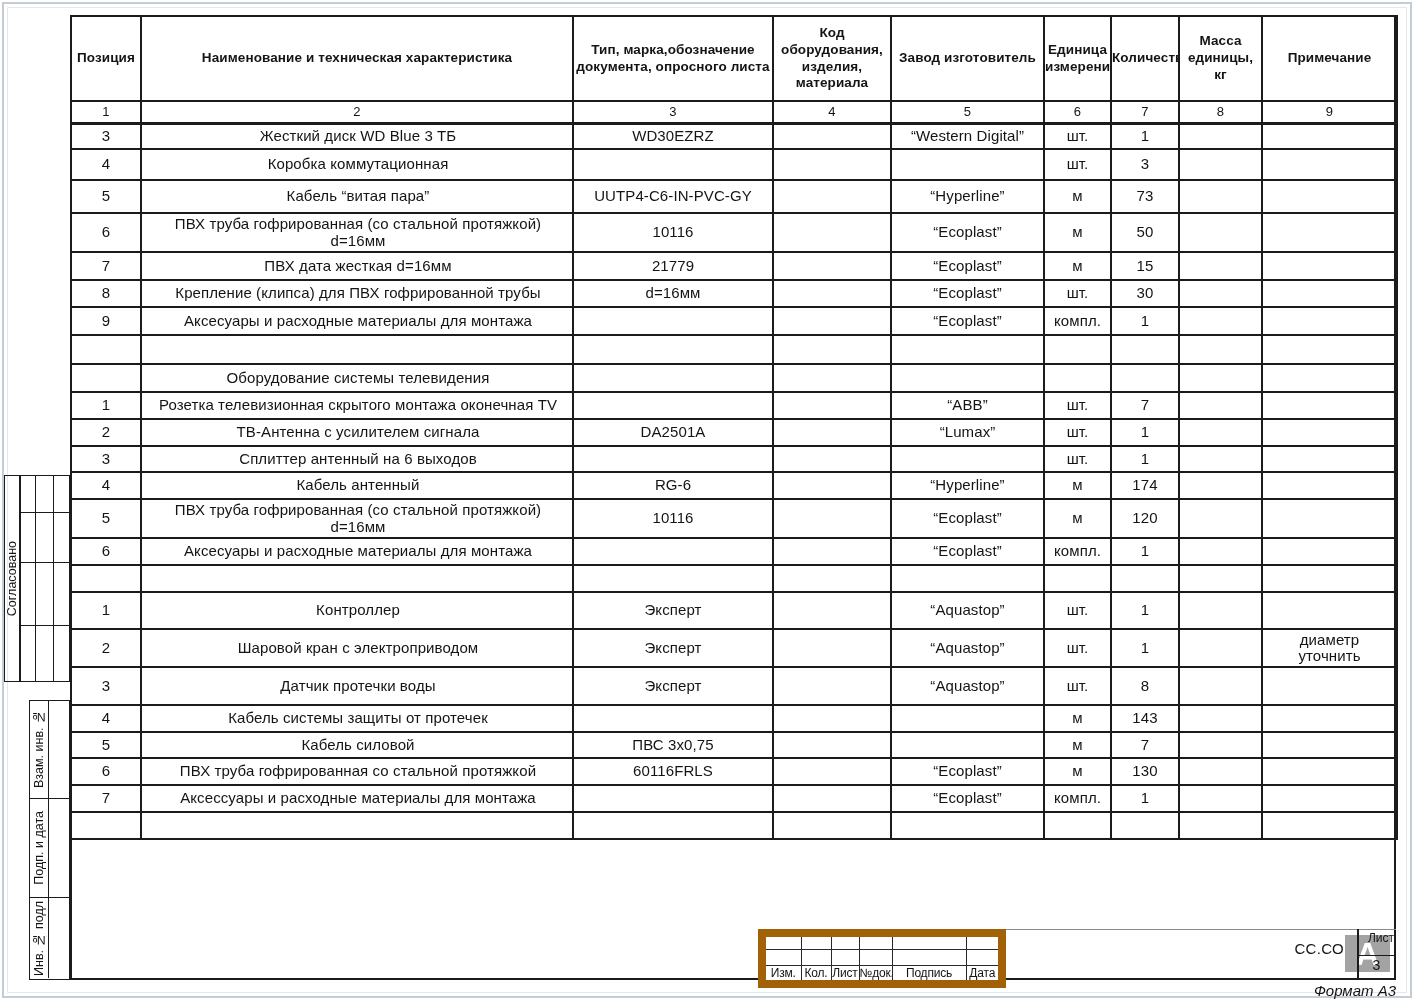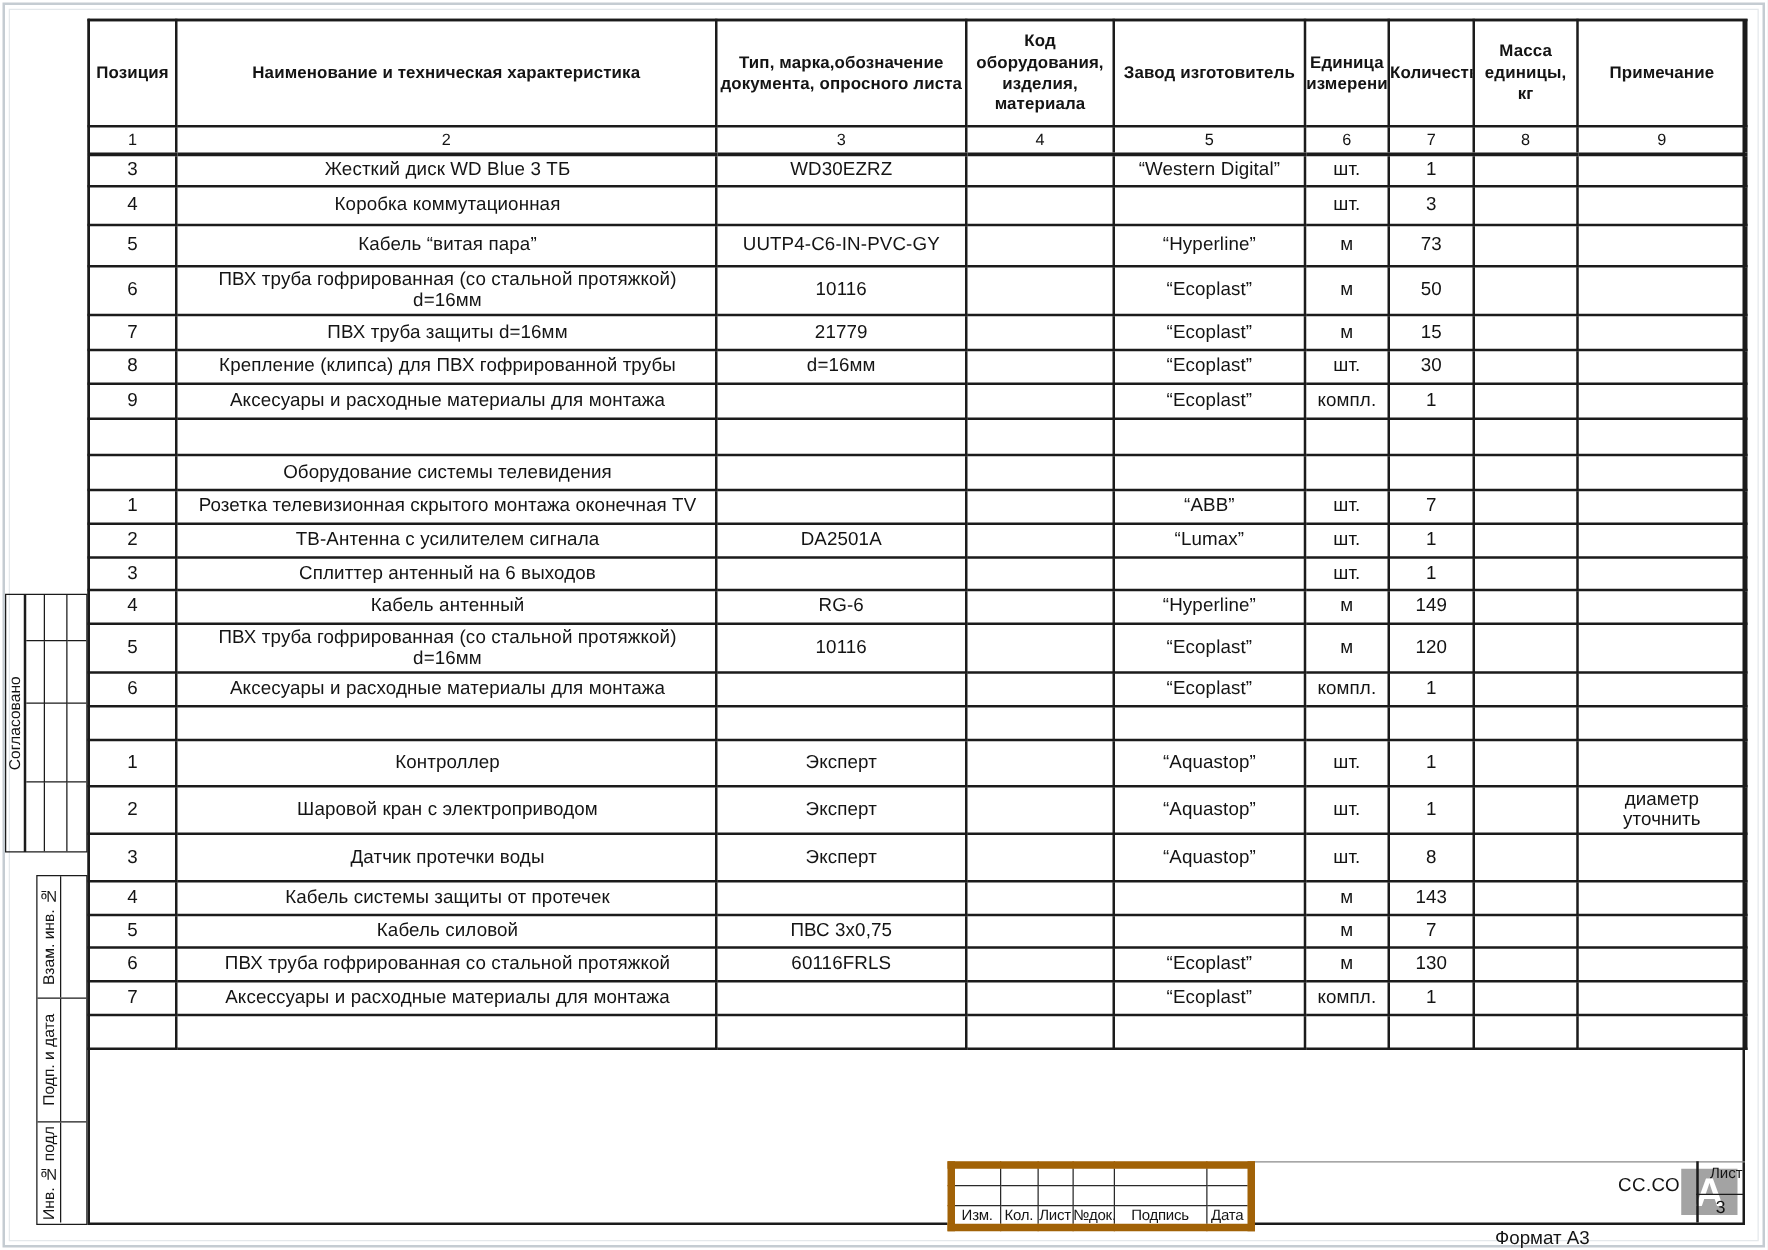--- a/index.html
+++ b/index.html
@@ -49,37 +49,37 @@
   .s1 { height:98px; } .s2 { height:99px; } .s3 { height:80px; }
 
   
   .tb-topline { position:absolute; left:998px; top:929px; width:398px; height:0;
                 border-top:1px solid #8a8a8a; z-index:2; }
   table.rev { position:absolute; left:758px; top:929px; width:240px;
               border-collapse:collapse; table-layout:fixed; z-index:3; background:#fff; }
   table.rev td { border:1px solid #2a2a2a; font-size:12px; text-align:center;
                  vertical-align:middle; letter-spacing:-.2px; overflow:hidden; white-space:nowrap; }
   table.rev tr { height:16px; } table.rev tr:last-child { height:18px; }
-  table.rev { border:6px solid #a16207; }
+  table.rev { border:8px solid #a16207; }
 
   .watermark { position:absolute; left:1345px; top:935px; width:45px; height:37px;
                background:#a3a3a3; z-index:3; display:flex; align-items:center; justify-content:center;
                color:#fff; font-size:32px; font-weight:bold; line-height:1; }
   .sheet-vline { position:absolute; left:1357px; top:929px; width:0; height:49px;
                  border-left:2px solid #1b1b1b; z-index:4; }
   .sheet-divider { position:absolute; left:1357px; top:955px; width:39px; height:0;
                    border-top:1.5px solid #1b1b1b; z-index:4; }
   .sheet-label { position:absolute; left:1360px; top:931px; width:34px; height:15px;
                  font-size:12px; text-align:right; z-index:5; }
   .sheet-number { position:absolute; left:1357px; top:957px; width:39px; height:18px;
                   font-size:14px; text-align:center; z-index:5; }
   .doc-code { position:absolute; left:1244px; top:940px; width:100px; height:16px;
               font-size:15px; text-align:right; letter-spacing:.3px; z-index:4; }
   .format-label { position:absolute; left:1196px; top:982px; width:200px; height:17px;
-                  font-size:15px; text-align:left; z-index:2; }
+                  font-size:15px; text-align:right; z-index:2;font-style:italic; }
 </style>
 </head>
 <body>
 
 <div class="page">
 
   <div class="frame"></div>
 
   <table class="spec">
     <colgroup>
@@ -164,21 +164,21 @@
           <td class="c-type">10116</td>
           <td class="c-code"></td>
           <td class="c-mfr">“Ecoplast”</td>
           <td class="c-unit">м</td>
           <td class="c-qty">50</td>
           <td class="c-mass"></td>
           <td class="c-note"></td>
         </tr>
         <tr style="height: 28px;">
           <td class="c-pos">7</td>
-          <td class="c-name">ПВХ труба защиты d=16мм</td>
+          <td class="c-name">ПВХ дата жесткая d=16мм</td>
           <td class="c-type">21779</td>
           <td class="c-code"></td>
           <td class="c-mfr">“Ecoplast”</td>
           <td class="c-unit">м</td>
           <td class="c-qty">15</td>
           <td class="c-mass"></td>
           <td class="c-note"></td>
         </tr>
         <tr style="height: 27px;">
           <td class="c-pos">8</td>
@@ -257,21 +257,21 @@
           <td class="c-mass"></td>
           <td class="c-note"></td>
         </tr>
         <tr style="height: 27px;">
           <td class="c-pos">4</td>
           <td class="c-name">Кабель антенный</td>
           <td class="c-type">RG-6</td>
           <td class="c-code"></td>
           <td class="c-mfr">“Hyperline”</td>
           <td class="c-unit">м</td>
-          <td class="c-qty">149</td>
+          <td class="c-qty">174</td>
           <td class="c-mass"></td>
           <td class="c-note"></td>
         </tr>
         <tr style="height: 34px;">
           <td class="c-pos">5</td>
           <td class="c-name">ПВХ труба гофрированная (со стальной протяжкой)
 d=16мм</td>
           <td class="c-type">10116</td>
           <td class="c-code"></td>
           <td class="c-mfr">“Ecoplast”</td>

